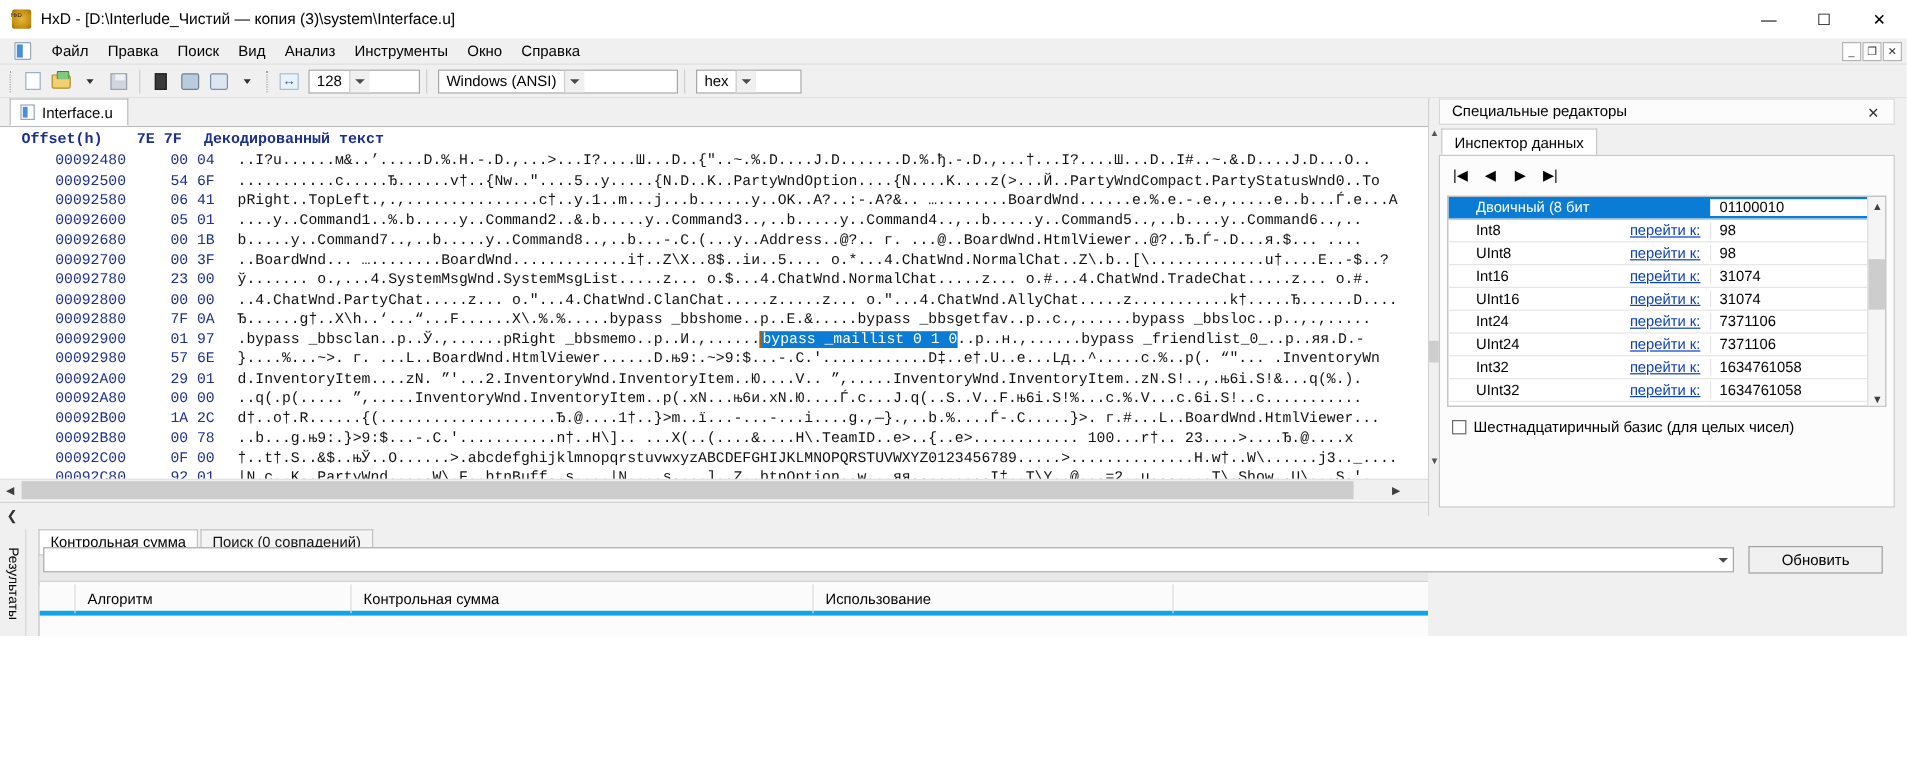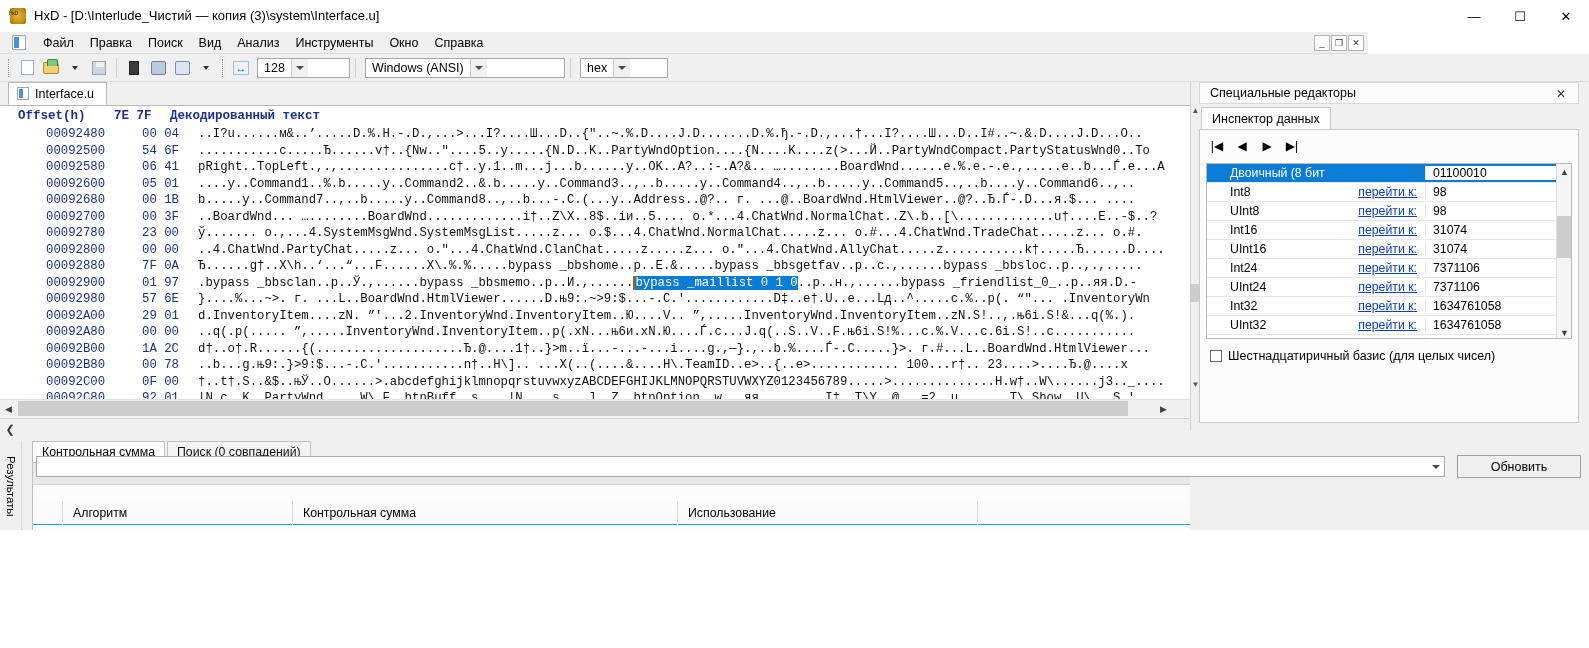--- a/index.html
+++ b/index.html
@@ -31,21 +31,21 @@
   }
   .title-text { font-size:13px; color:#000; white-space:nowrap; }
   .winctl { position:absolute; top:0; right:0; height:32px; display:flex; }
   .winctl div {
     width:46px; height:32px; display:flex; align-items:center; justify-content:center;
     font-size:13px; color:#000; font-family:"Liberation Sans",sans-serif;
   }
 
   
   .menubar {
-    position:absolute; left:0; top:32px; width:1368px; height:22px;
+    position:absolute; left:0; top:32px; width:1589px; height:22px;
     background:#f0f0f0; border-bottom:1px solid #dcdcdc;
     display:flex; align-items:center;
   }
   .menu-doc-icon{
     width:14px;height:15px;margin-left:12px;margin-right:9px;
     background:#fff;border:1px solid #9aa7b5;border-radius:1px;position:relative;
   }
   .menu-doc-icon::before{
     content:""; position:absolute; left:1px; top:1px; width:5px; height:11px;
     background:#4a90d9;
@@ -245,36 +245,36 @@
   .btab{
     height:21px; background:#fff; border:1px solid #c0c0c0; border-bottom:none;
     display:flex;align-items:center; padding:0 9px; font-size:12.3px;
   }
   .btab.inactive{ background:#f4f4f4; color:#111; margin-left:2px;text-decoration:underline; }
   .bpanel{
     position:absolute; left:32px; top:43px; right:0; height:69px; background:#fcfcfc; border:1px solid #c0c0c0;
     border-right:none;
   }
   .bp-toolbar{ height:22px; background:#e9e9e9; border-bottom:1px solid #d2d2d2; }
-  .bgrid-head{ height:24px; background:#fbfbfb; display:flex; align-items:center; border-bottom:1px solid #0ea5e9; margin-top:16px;}
+  .bgrid-head{ height:24px; background:#fbfbfb; display:flex; align-items:center; border-bottom:4px solid #0ea5e9; margin-top:4px;}
   .bgrid-head .gap{ width:30px; border-right:1px solid #dcdcdc; height:24px; }
   .bgrid-head .hcell{ height:24px; display:flex;align-items:center; padding-left:10px; border-right:1px solid #dcdcdc; font-size:12.3px;}
   .combo-wide{
     position:absolute; left:36px; top:456px; width:1409px; height:21px; background:#fff;
     border:1px solid #a7a7a7; display:flex; align-items:center; justify-content:flex-end;
   }
   .combo-wide .arrow{
     width:17px;height:19px; display:flex;align-items:center;justify-content:center;
   }
   .combo-wide .arrow::after{
     content:""; width:0;height:0;border-left:4px solid transparent;border-right:4px solid transparent;
     border-top:4px solid #4a4a4a;
   }
   .refresh-btn{
-    position:absolute; left:1457px; top:455px; width:124px; height:23px; background:#f0f0f0;
+    position:absolute; left:1457px; top:455px; width:112px; height:23px; background:#f0f0f0;
     border:1px solid #a0a0a0; display:flex; align-items:center; justify-content:center; font-size:12.5px;
   }
   .right-bottom-bg{
     position:absolute; left:1190px; top:430px; width:399px; height:100px; background:#f0f0f0;
   }
   .bottom-fill{
     position:absolute; left:0; top:530px; width:1589px; height:118px; background:#ffffff;
   }
 </style>
 </head>
@@ -372,21 +372,21 @@
     <div class="hexrows" id="hexrows">
         <div class="hexrow"><div class="offset">00092480</div><div class="bytes">00 04</div><div class="text">..I?u......м&amp;..’.....D.%.H.-.D.,...&gt;...I?....Ш...D..{"..~.%.D....J.D.......D.%.ђ.-.D.,...†...I?....Ш...D..I#..~.&amp;.D....J.D...O..</div></div>
         <div class="hexrow"><div class="offset">00092500</div><div class="bytes">54 6F</div><div class="text">...........c.....Ђ......v†..{Nw.."....5..y.....{N.D..K..PartyWndOption....{N....K....z(&gt;...Й..PartyWndCompact.PartyStatusWnd0..To</div></div>
         <div class="hexrow"><div class="offset">00092580</div><div class="bytes">06 41</div><div class="text">pRight..TopLeft.,.,...............c†..y.1..m...j...b......y..OK..A?..:-.A?&amp;.. …........BoardWnd......e.%.e.-.e.,.....e..b...Ѓ.e...A</div></div>
         <div class="hexrow"><div class="offset">00092600</div><div class="bytes">05 01</div><div class="text">....y..Command1..%.b.....y..Command2..&amp;.b.....y..Command3..,..b.....y..Command4..,..b.....y..Command5..,..b....y..Command6..,..</div></div>
         <div class="hexrow"><div class="offset">00092680</div><div class="bytes">00 1B</div><div class="text">b.....y..Command7..,..b.....y..Command8..,..b...-.C.(...y..Address..@?.. г. ...@..BoardWnd.HtmlViewer..@?..Ђ.Ѓ-.D...я.$... ....</div></div>
         <div class="hexrow"><div class="offset">00092700</div><div class="bytes">00 3F</div><div class="text">..BoardWnd... …........BoardWnd.............i†..Z\X..8$..iи..5.... o.*...4.ChatWnd.NormalChat..Z\.b..[\.............u†....E..-$..?</div></div>
         <div class="hexrow"><div class="offset">00092780</div><div class="bytes">23 00</div><div class="text">ў....... o.,...4.SystemMsgWnd.SystemMsgList.....z... o.$...4.ChatWnd.NormalChat.....z... o.#...4.ChatWnd.TradeChat.....z... o.#.</div></div>
         <div class="hexrow"><div class="offset">00092800</div><div class="bytes">00 00</div><div class="text">..4.ChatWnd.PartyChat.....z... o."...4.ChatWnd.ClanChat.....z.....z... o."...4.ChatWnd.AllyChat.....z...........k†.....Ђ......D....</div></div>
         <div class="hexrow"><div class="offset">00092880</div><div class="bytes">7F 0A</div><div class="text">Ђ......g†..X\h..‘...“...F......X\.%.%.....bypass _bbshome..p..E.&amp;.....bypass _bbsgetfav..p..c.,......bypass _bbsloc..p..,.,.....</div></div>
-        <div class="hexrow"><div class="offset">00092900</div><div class="bytes">01 97</div><div class="text"><span>.bypass _bbsclan..p..Ў.,......bypass _bbsmemo..p..И.,......</span><span class="sel curs">bypass _maillist 0 1 0</span><span>..p..н.,......bypass _friendlist_0_..p..яя.D.-</span></div></div>
+        <div class="hexrow"><div class="offset">00092900</div><div class="bytes">01 97</div><div class="text"><span>.bypass _bbsclan..p..Ў.,......pRight _bbsmemo..p..И.,......</span><span class="sel curs">bypass _maillist 0 1 0</span><span>..p..н.,......bypass _friendlist_0_..p..яя.D.-</span></div></div>
         <div class="hexrow"><div class="offset">00092980</div><div class="bytes">57 6E</div><div class="text">}....%...~&gt;. г. ...L..BoardWnd.HtmlViewer......D.њ9:.~&gt;9:$...-.C.'............D‡..e†.U..e...Lд..^.....c.%..p(. “"... .InventoryWn</div></div>
         <div class="hexrow"><div class="offset">00092A00</div><div class="bytes">29 01</div><div class="text">d.InventoryItem....zN. ”'...2.InventoryWnd.InventoryItem..Ю....V.. ”,.....InventoryWnd.InventoryItem..zN.S!..,.њ6i.S!&amp;...q(%.).</div></div>
         <div class="hexrow"><div class="offset">00092A80</div><div class="bytes">00 00</div><div class="text">..q(.p(..... ”,.....InventoryWnd.InventoryItem..p(.xN...њ6и.xN.Ю....Ѓ.c...J.q(..S..V..F.њ6i.S!%...c.%.V...c.6i.S!..c...........</div></div>
         <div class="hexrow"><div class="offset">00092B00</div><div class="bytes">1A 2C</div><div class="text">d†..o†.R......{(....................Ђ.@....1†..}&gt;m..ї...-...-...i....g.,—}.,..b.%....Ѓ-.C.....}&gt;. г.#...L..BoardWnd.HtmlViewer...</div></div>
         <div class="hexrow"><div class="offset">00092B80</div><div class="bytes">00 78</div><div class="text">..b...g.њ9:.}&gt;9:$...-.C.'...........n†..H\].. ...X(..(....&amp;....H\.TeamID..e&gt;..{..e&gt;............ 100...r†.. 23....&gt;....Ђ.@....x</div></div>
         <div class="hexrow"><div class="offset">00092C00</div><div class="bytes">0F 00</div><div class="text">†..t†.S..&amp;$..њЎ..O......&gt;.abcdefghijklmnopqrstuvwxyzABCDEFGHIJKLMNOPQRSTUVWXYZ0123456789.....&gt;..............H.w†..W\......j3.._....</div></div>
         <div class="hexrow"><div class="offset">00092C80</div><div class="bytes">92 01</div><div class="text">|N.c..K..PartyWnd.....W\.F..btnBuff..s....|N....s....]..Z..btnOption..w...яя.........I‡..T\Y..@...=2..u.......T\.Show..U\...S.'.</div></div>
       </div>
   </div>
 

